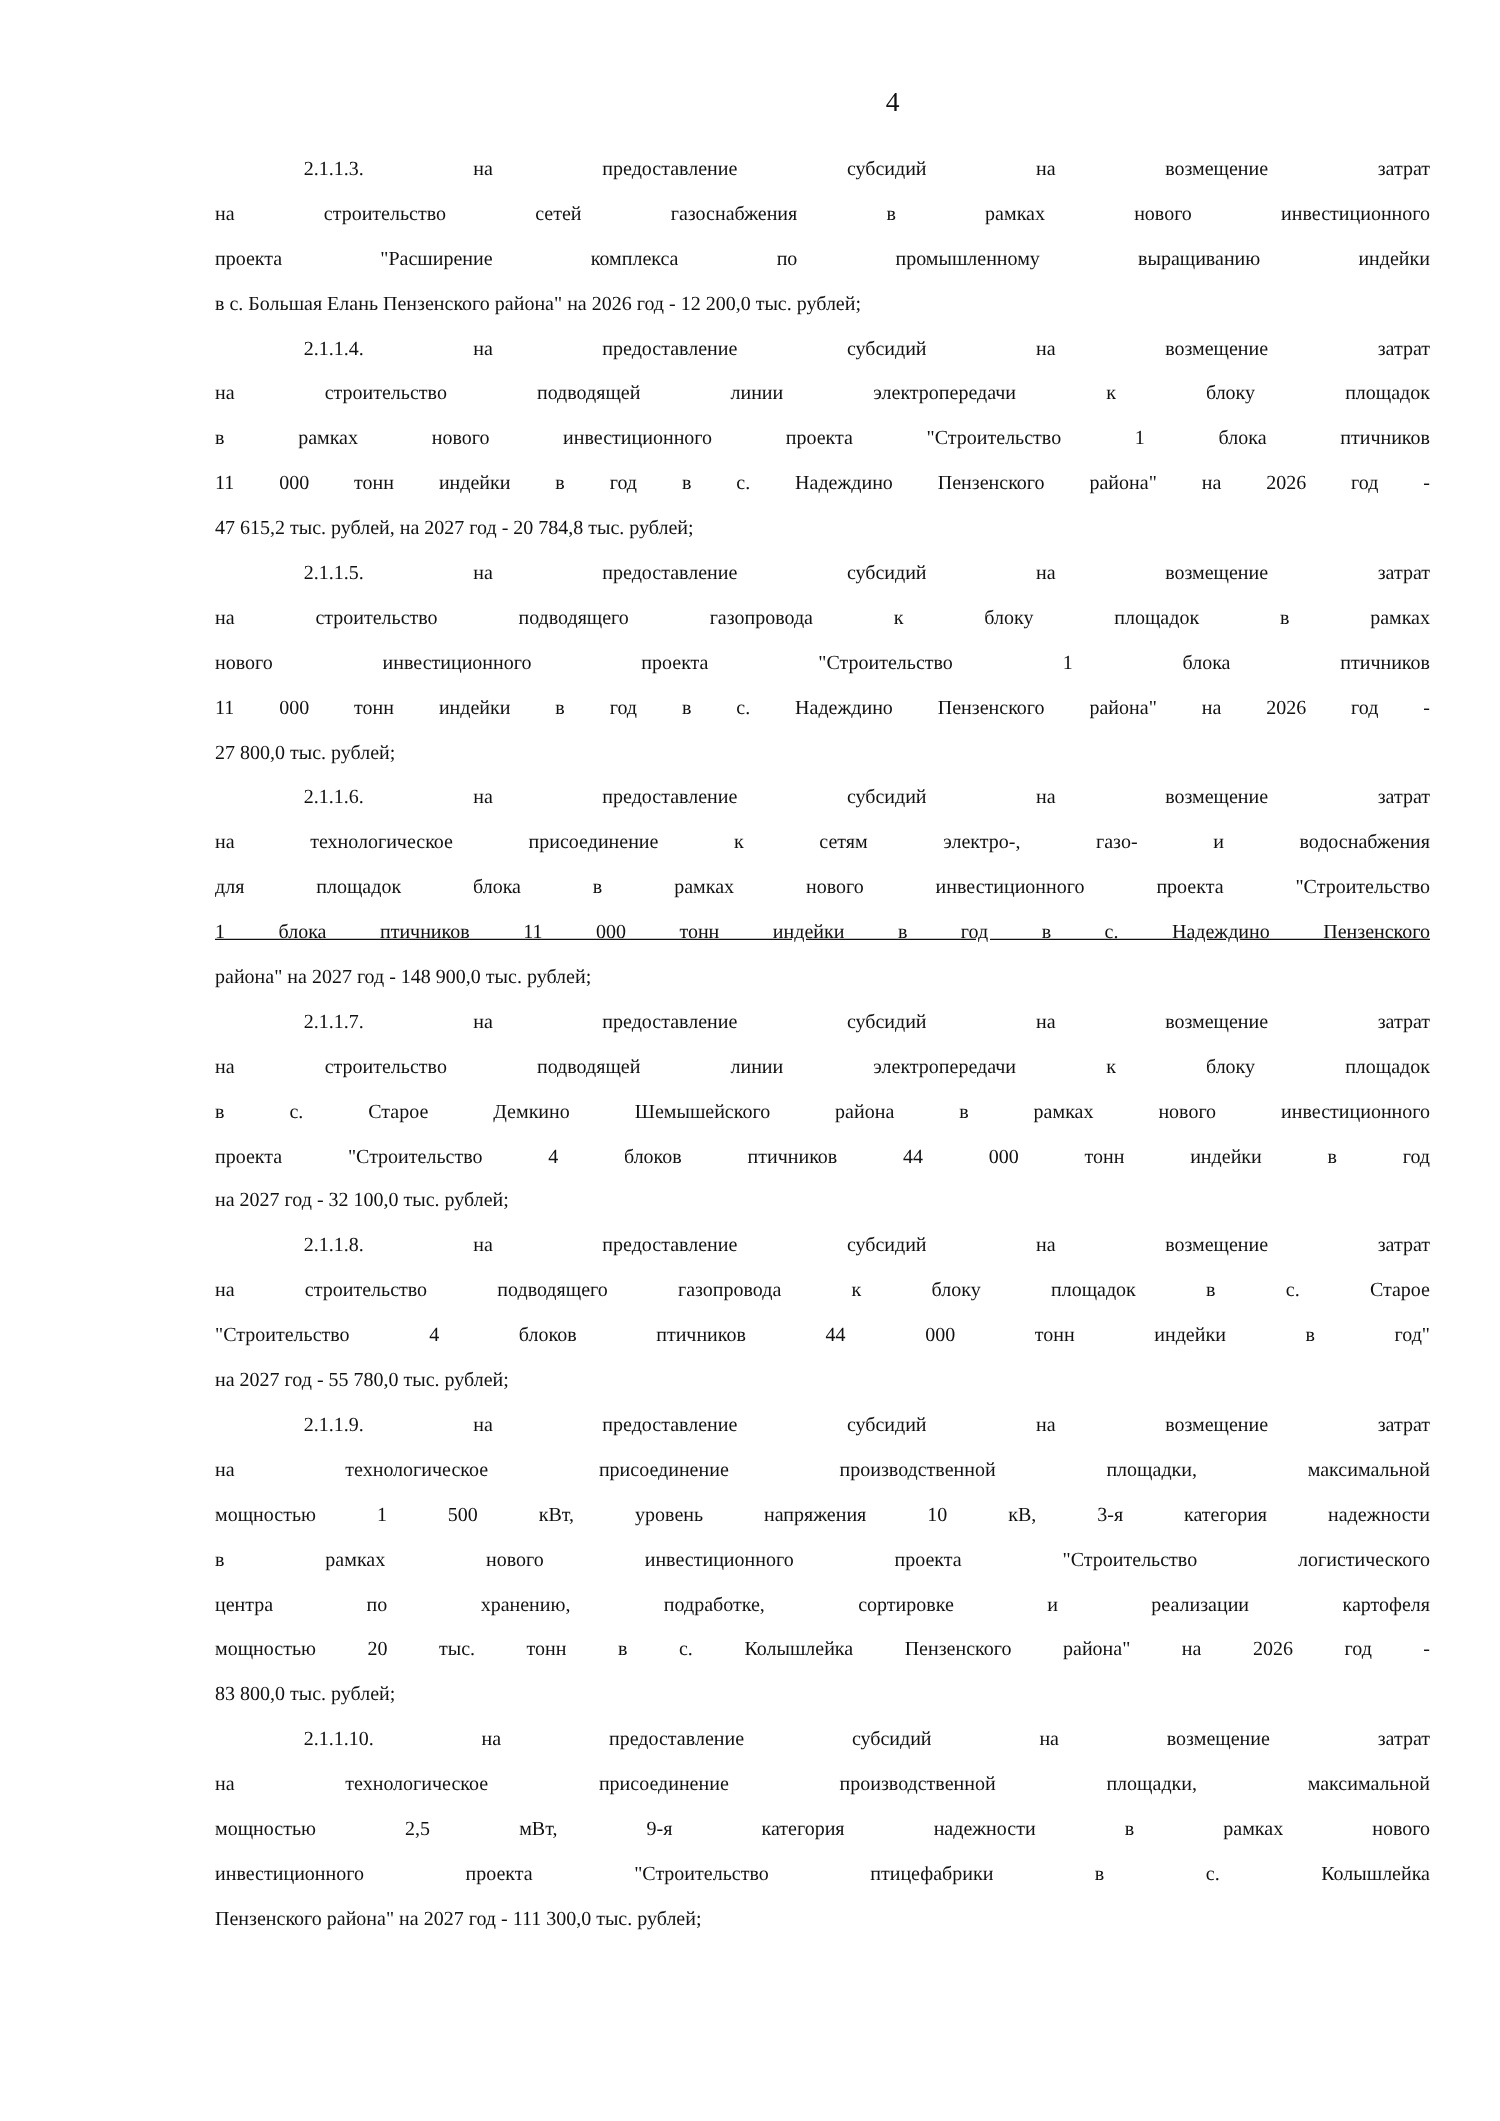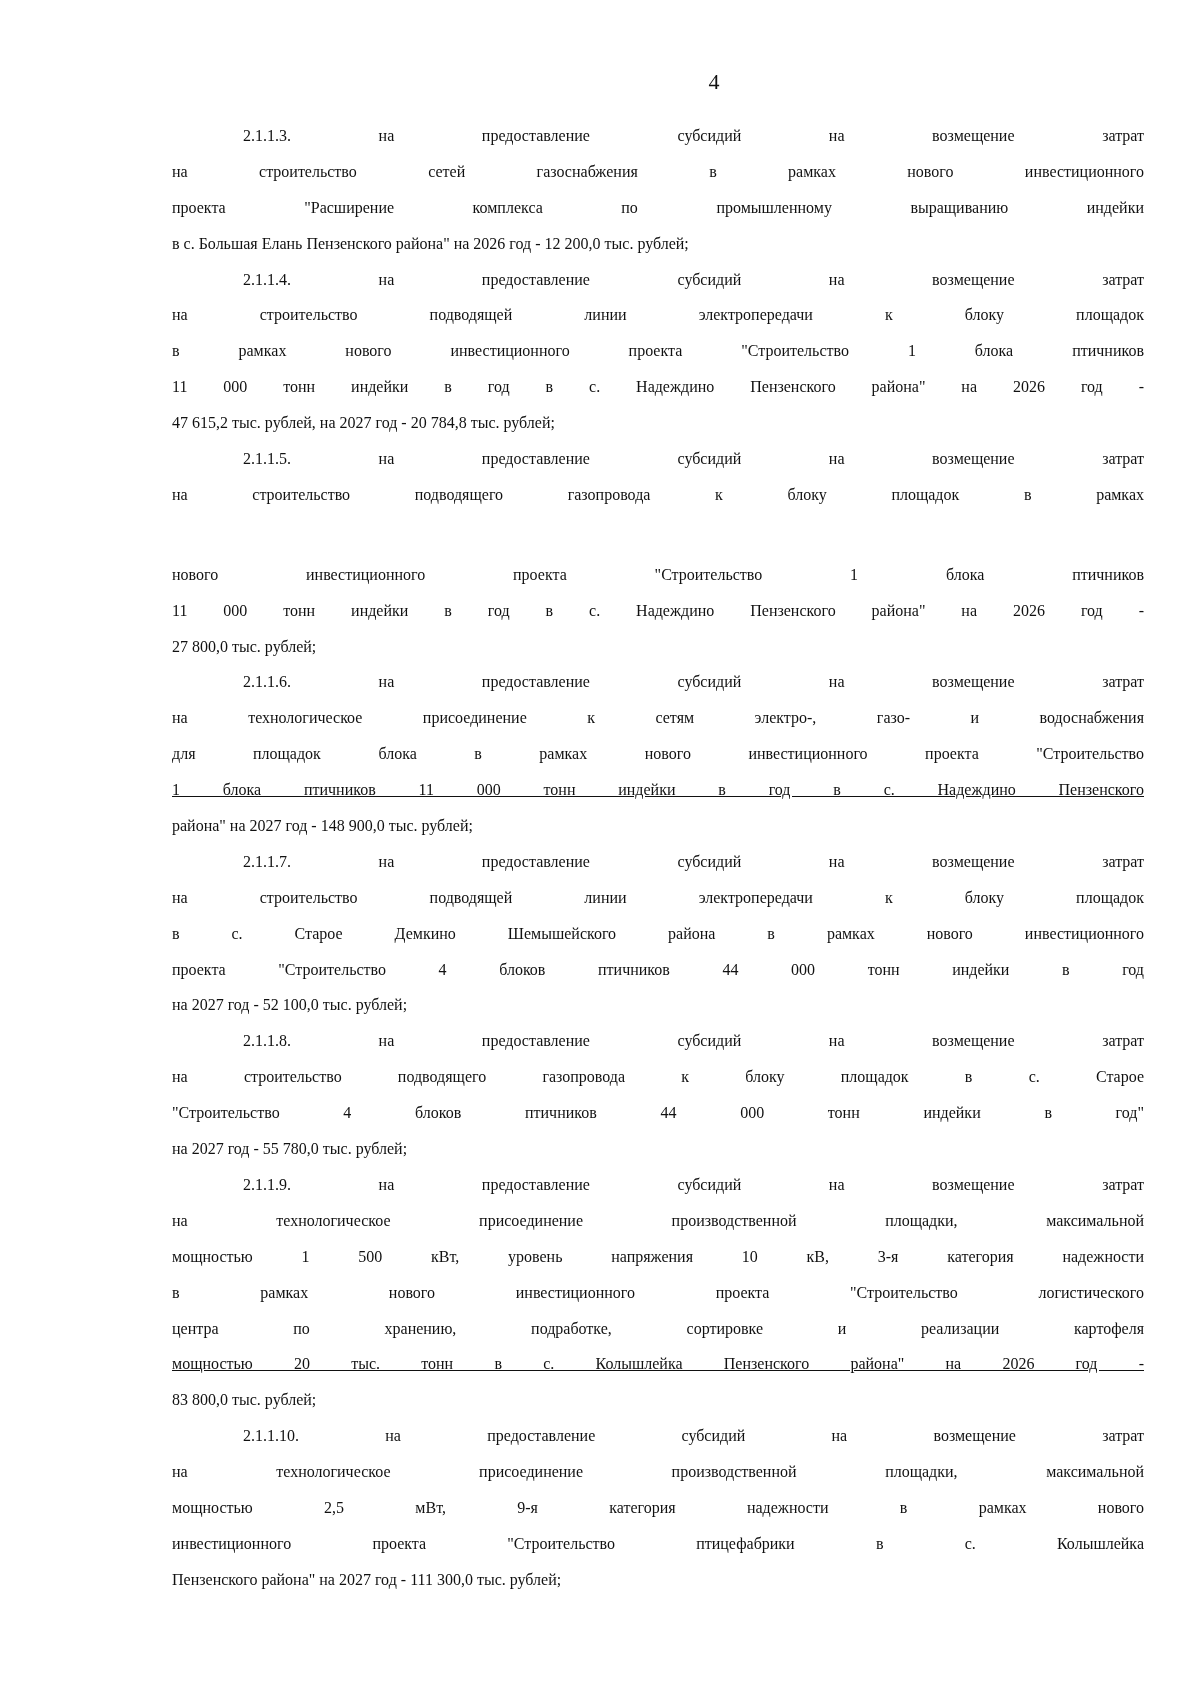--- a/index.html
+++ b/index.html
@@ -28,51 +28,51 @@
   <div>
     <div class="line first" style="white-space: normal;">2.1.1.4. на предоставление субсидий на возмещение затрат</div>
     <div class="line" style="white-space: normal;">на строительство подводящей линии электропередачи к блоку площадок</div>
     <div class="line" style="white-space: normal;">в рамках нового инвестиционного проекта "Строительство 1 блока птичников</div>
     <div class="line" style="white-space: normal;">11 000 тонн индейки в год в с. Надеждино Пензенского района" на 2026 год -</div>
     <div class="line last">47 615,2 тыс. рублей, на 2027 год - 20 784,8 тыс. рублей;</div>
   </div>
   <div>
     <div class="line first" style="white-space: normal;">2.1.1.5. на предоставление субсидий на возмещение затрат</div>
     <div class="line" style="white-space: normal;">на строительство подводящего газопровода к блоку площадок в рамках</div>
-    <div class="line" style="white-space: normal; margin-top: 44px;">нового инвестиционного проекта "Строительство 1 блока птичников</div>
+    <div class="line" style="white-space: normal;">нового инвестиционного проекта "Строительство 1 блока птичников</div>
     <div class="line" style="white-space: normal;">11 000 тонн индейки в год в с. Надеждино Пензенского района" на 2026 год -</div>
     <div class="line last">27 800,0 тыс. рублей;</div>
   </div>
   <div>
     <div class="line first" style="white-space: normal;">2.1.1.6. на предоставление субсидий на возмещение затрат</div>
     <div class="line" style="white-space: normal;">на технологическое присоединение к сетям электро-, газо- и водоснабжения</div>
     <div class="line" style="white-space: normal;">для площадок блока в рамках нового инвестиционного проекта "Строительство</div>
     <div class="line" style="white-space: normal; text-decoration: underline;">1 блока птичников 11 000 тонн индейки в год в с. Надеждино Пензенского</div>
     <div class="line last">района" на 2027 год - 148 900,0 тыс. рублей;</div>
   </div>
   <div>
     <div class="line first" style="white-space: normal;">2.1.1.7. на предоставление субсидий на возмещение затрат</div>
     <div class="line" style="white-space: normal;">на строительство подводящей линии электропередачи к блоку площадок</div>
     <div class="line" style="white-space: normal;">в с. Старое Демкино Шемышейского района в рамках нового инвестиционного</div>
     <div class="line" style="white-space: normal;">проекта "Строительство 4 блоков птичников 44 000 тонн индейки в год</div>
-    <div class="line last">на 2027 год - 52 100,0 тыс. рублей;</div>
+    <div class="line last">на 2027 год - 32 100,0 тыс. рублей;</div>
   </div>
   <div>
     <div class="line first" style="white-space: normal;">2.1.1.8. на предоставление субсидий на возмещение затрат</div>
     <div class="line" style="white-space: normal;">на строительство подводящего газопровода к блоку площадок в с. Старое</div>
     <div class="line" style="white-space: normal;">"Строительство 4 блоков птичников 44 000 тонн индейки в год"</div>
     <div class="line last">на 2027 год - 55 780,0 тыс. рублей;</div>
   </div>
   <div>
     <div class="line first" style="white-space: normal;">2.1.1.9. на предоставление субсидий на возмещение затрат</div>
     <div class="line" style="white-space: normal;">на технологическое присоединение производственной площадки, максимальной</div>
     <div class="line" style="white-space: normal;">мощностью 1 500 кВт, уровень напряжения 10 кВ, 3-я категория надежности</div>
     <div class="line" style="white-space: normal;">в рамках нового инвестиционного проекта "Строительство логистического</div>
     <div class="line" style="white-space: normal;">центра по хранению, подработке, сортировке и реализации картофеля</div>
-    <div class="line" style="white-space: normal; text-decoration: underline;">мощностью 20 тыс. тонн в с. Колышлейка Пензенского района" на 2026 год -</div>
+    <div class="line" style="white-space: normal;">мощностью 20 тыс. тонн в с. Колышлейка Пензенского района" на 2026 год -</div>
     <div class="line last">83 800,0 тыс. рублей;</div>
   </div>
   <div>
     <div class="line first" style="white-space: normal;">2.1.1.10. на предоставление субсидий на возмещение затрат</div>
     <div class="line" style="white-space: normal;">на технологическое присоединение производственной площадки, максимальной</div>
     <div class="line" style="white-space: normal;">мощностью 2,5 мВт, 9-я категория надежности в рамках нового</div>
     <div class="line" style="white-space: normal;">инвестиционного проекта "Строительство птицефабрики в с. Колышлейка</div>
     <div class="line last">Пензенского района" на 2027 год - 111 300,0 тыс. рублей;</div>
   </div>
 </div>

